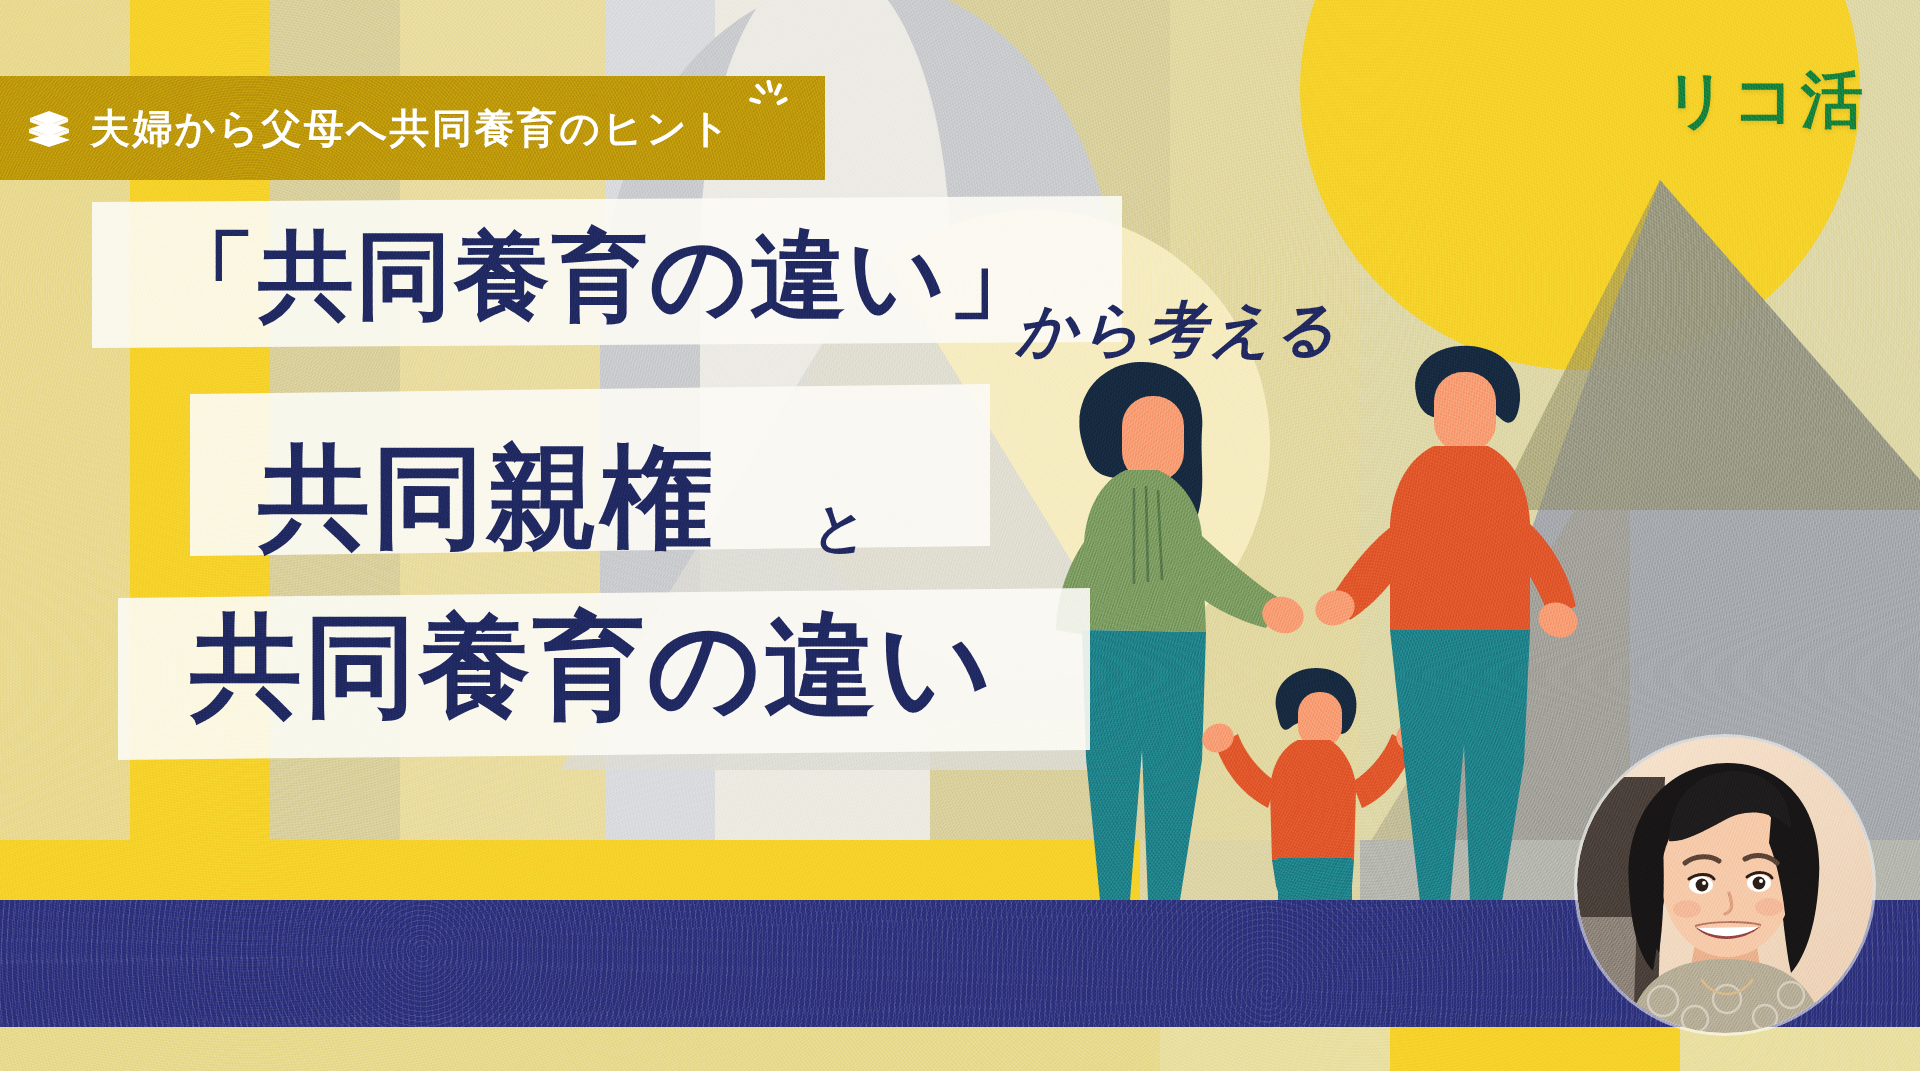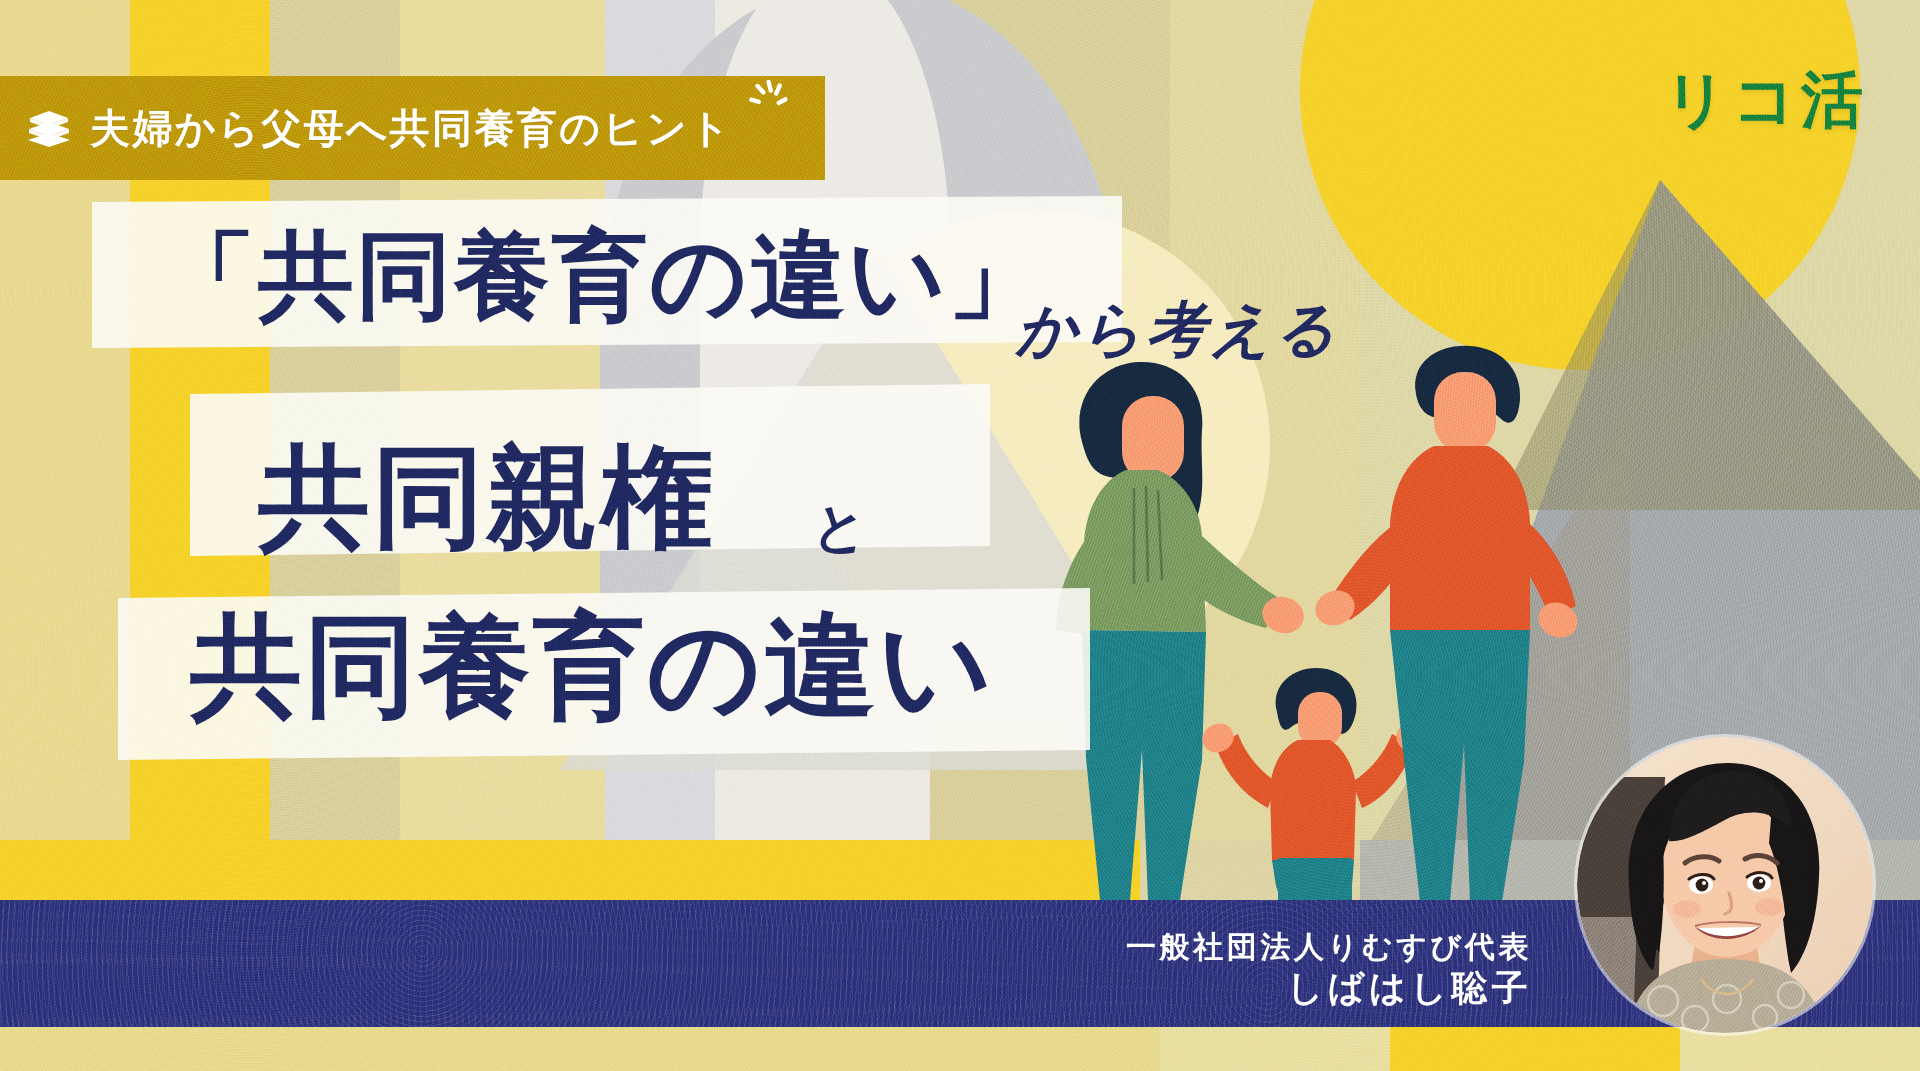--- a/index.html
+++ b/index.html
@@ -262,24 +262,20 @@
   <div class="hl" id="line1">「共同養育の違い」</div>
   <div class="hl" id="line1sub">から考える</div>
   <div class="hl" id="line2">共同親権</div>
   <div class="hl" id="line2sub">と</div>
   <div class="hl" id="line3">共同養育の違い</div>
 
   <div id="footband">
     <div class="spk"></div>
   </div>
 
-  <div id="credit">
-    <div class="role">一般社団法人りむすび代表</div>
-    <div class="name">しばはし聡子</div>
-  </div>
 
   <div id="portrait">
     <svg viewBox="0 0 296 296">
       <defs>
         <clipPath id="circClip">
             <circle cx="148" cy="148" r="148"></circle>
           </clipPath>
         <linearGradient id="bgGrad" x1="0" y1="0" x2="1" y2="1">
           <stop offset="0%" stop-color="#f6e3cd"></stop>
           <stop offset="100%" stop-color="#eccfb3"></stop>

